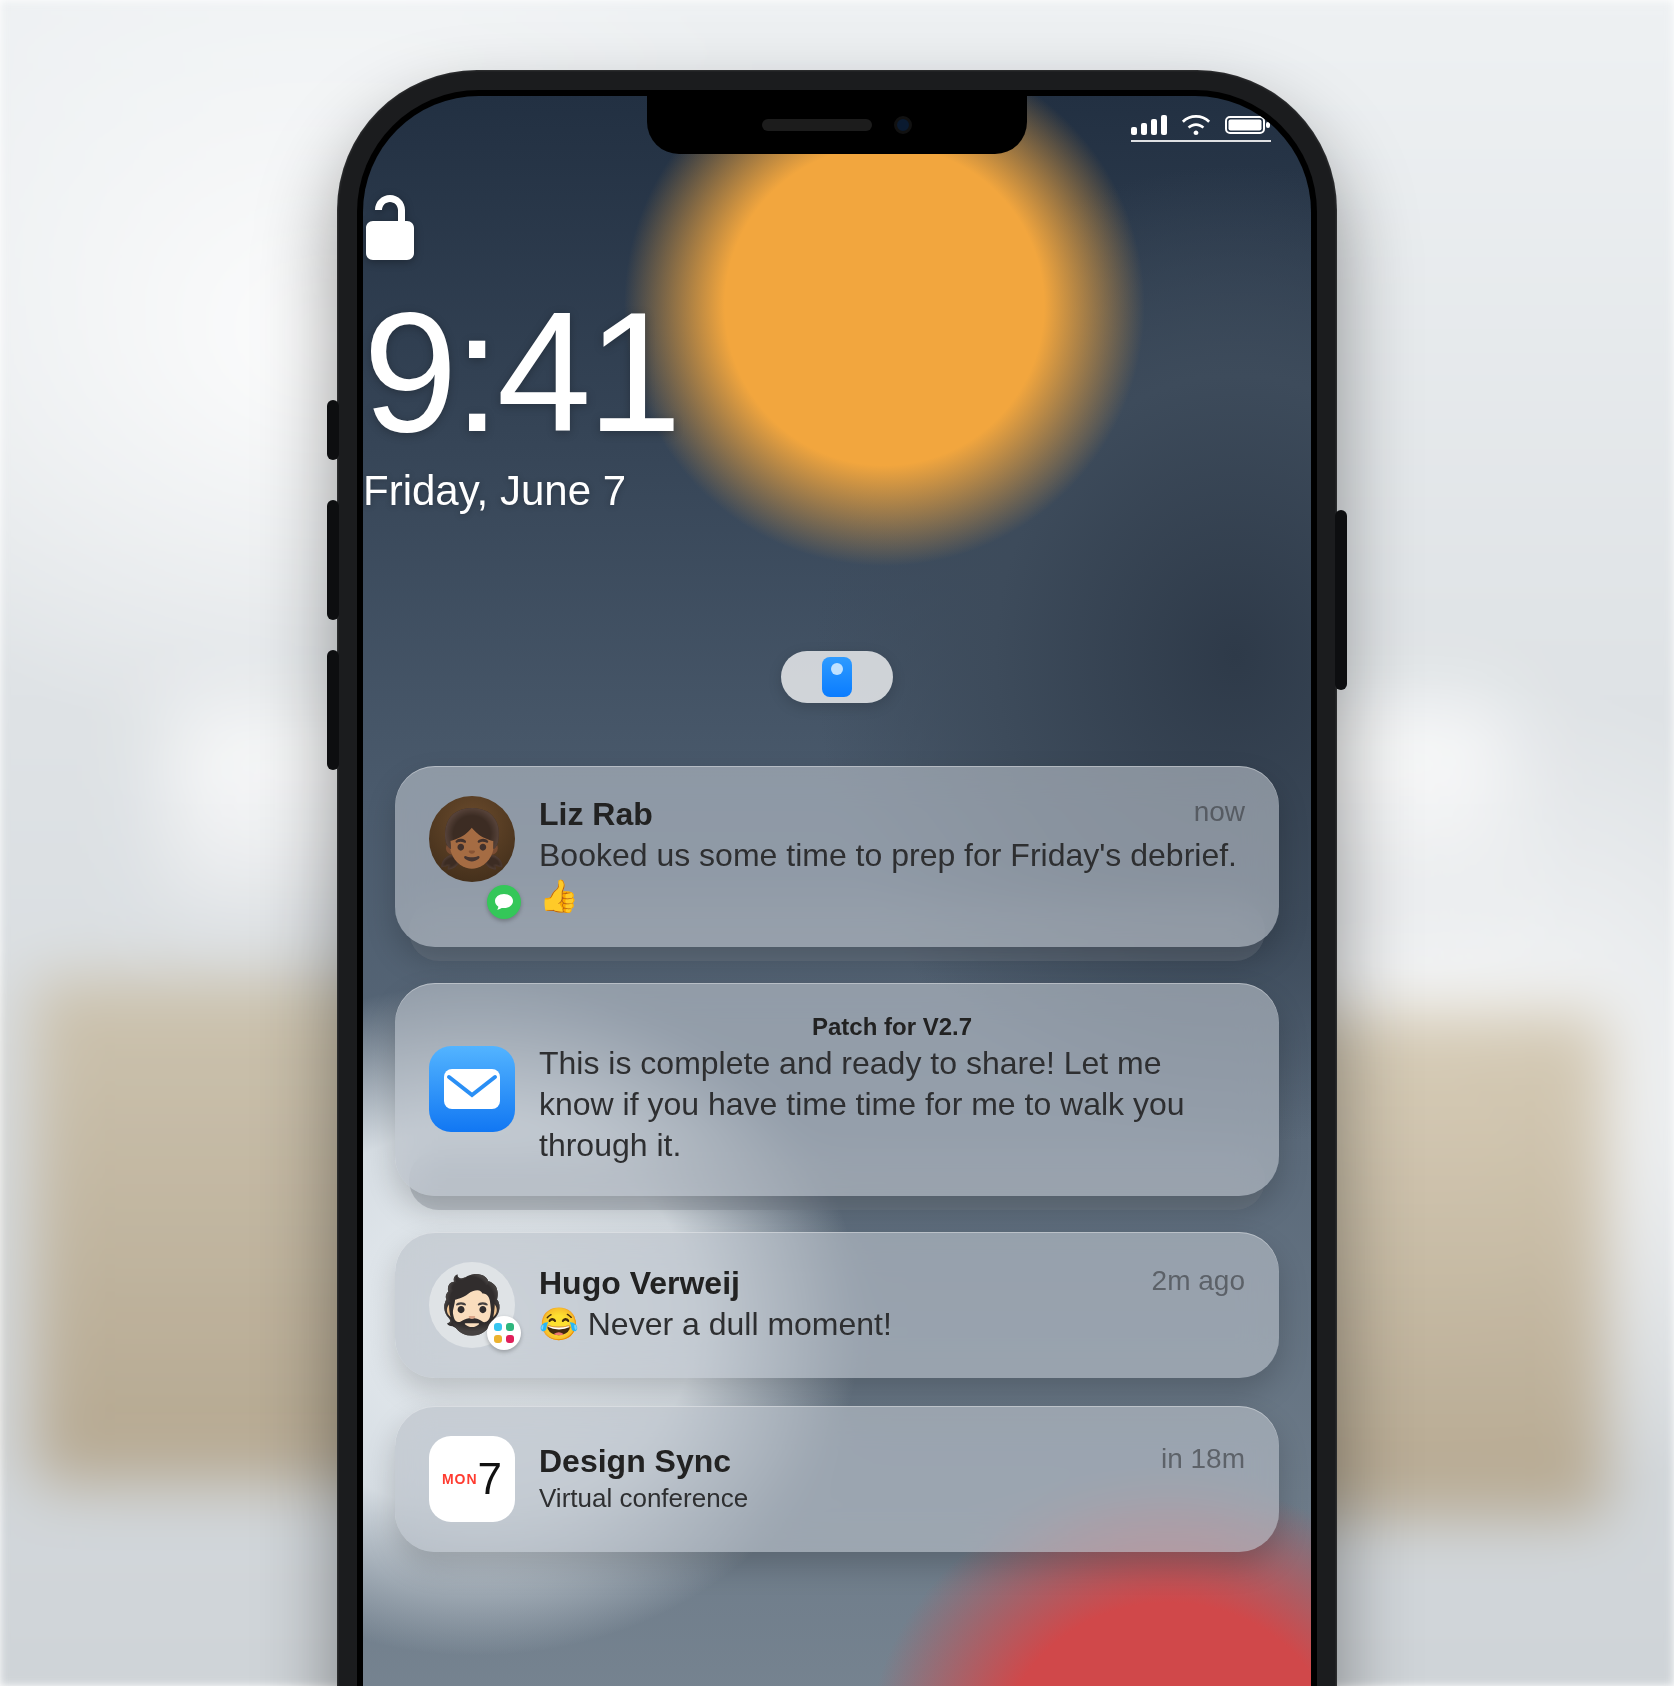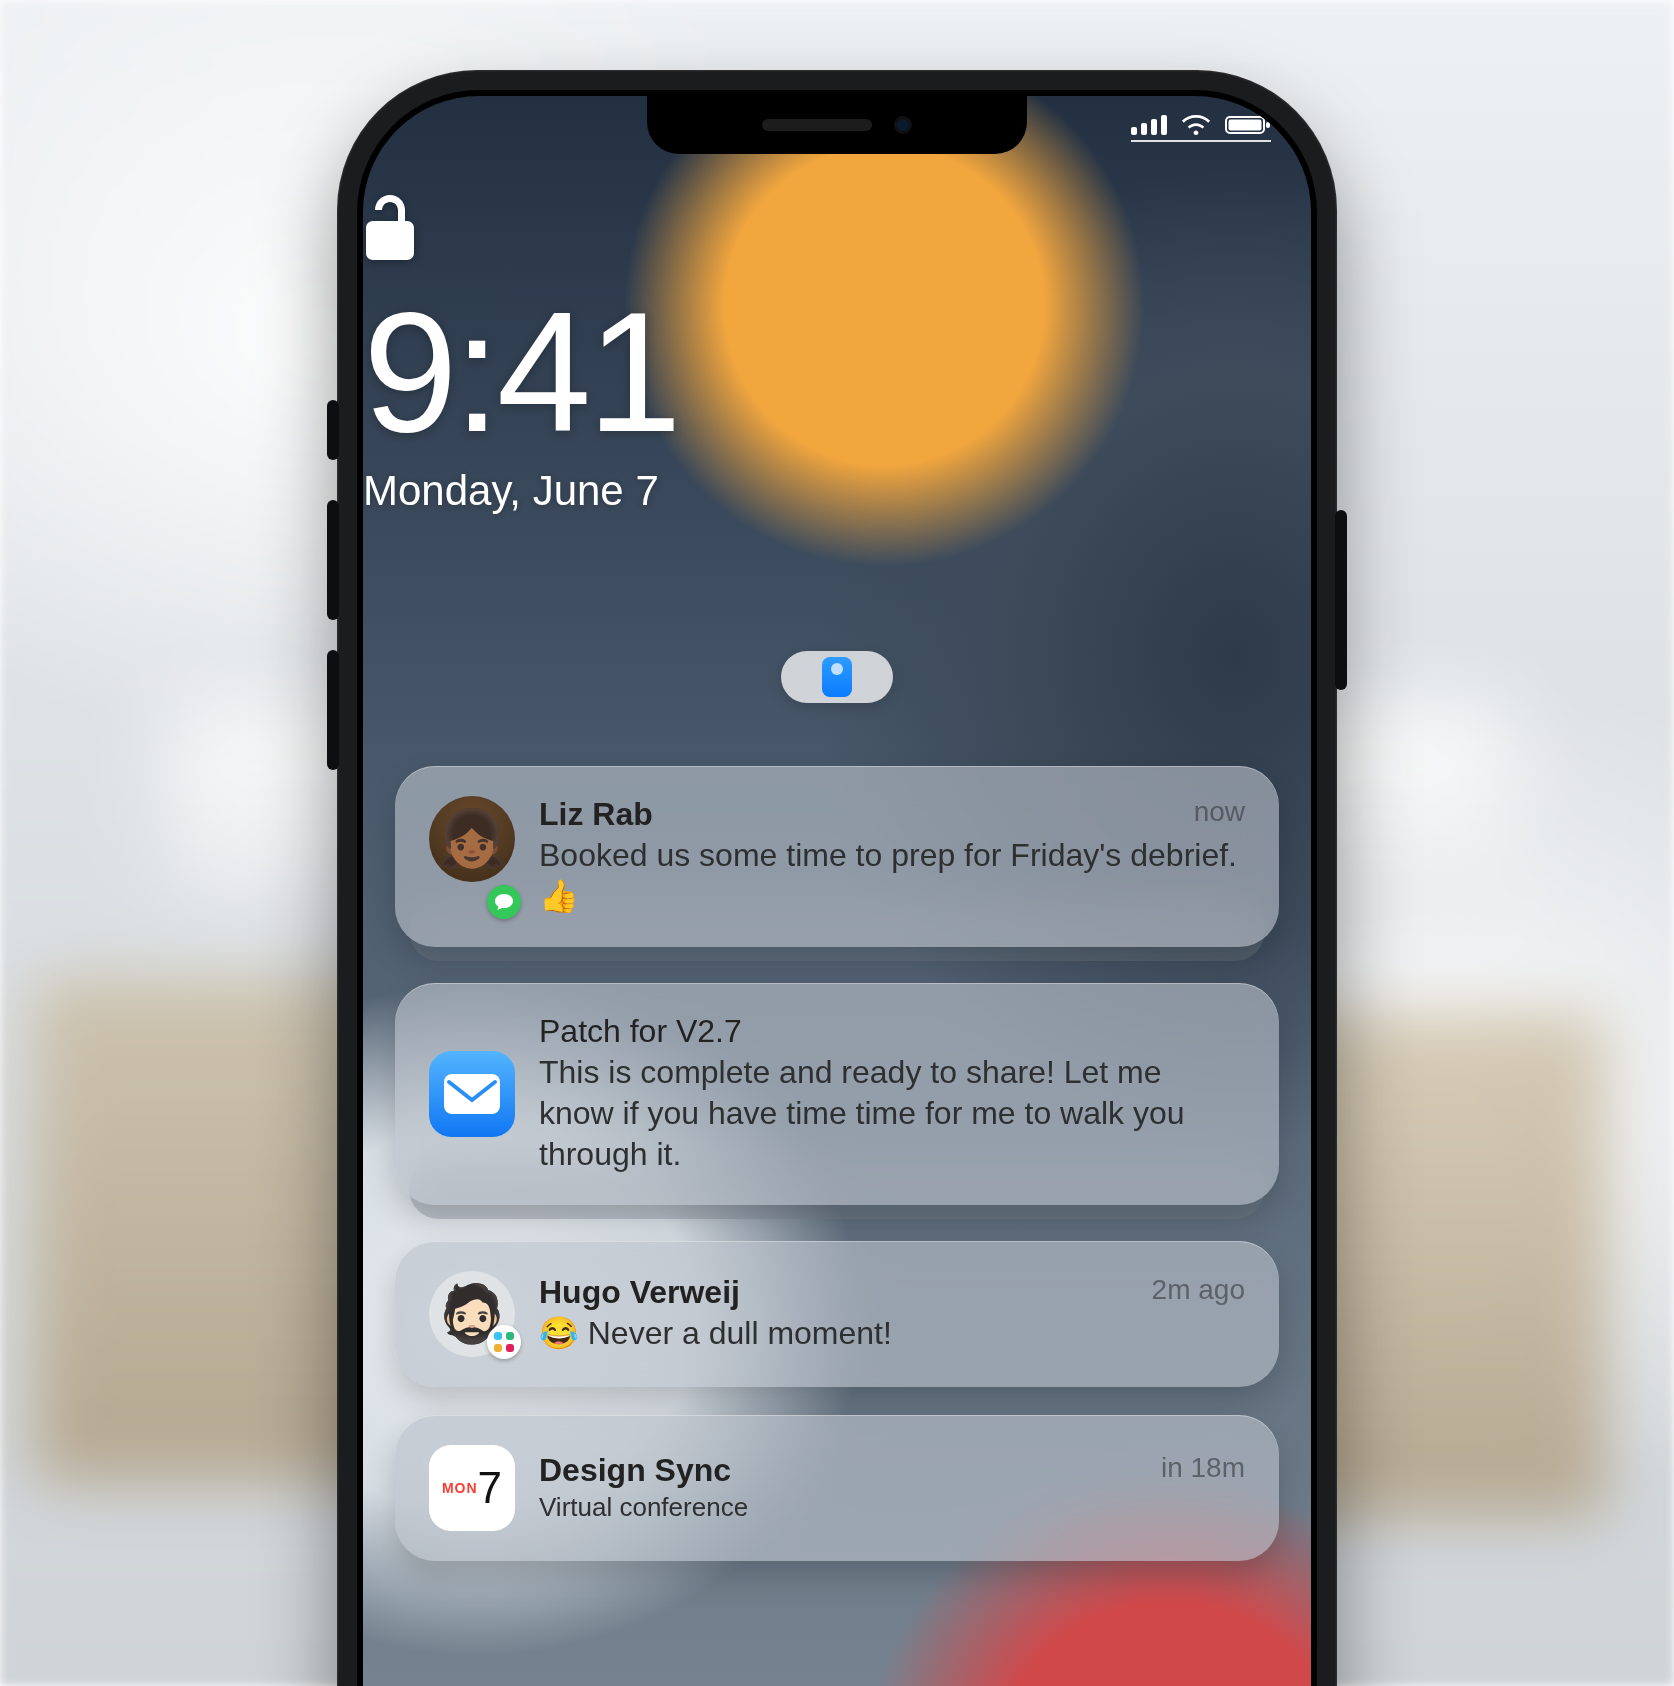--- a/index.html
+++ b/index.html
@@ -121,21 +121,21 @@
   .icon-col.center{align-items:center;}
   .app-icon { width:86px; height:86px; border-radius:22px; display:flex; align-items:center; justify-content:center;}
   .avatar { width:86px; height:86px; border-radius:50%; display:flex; align-items:center; justify-content:center;
     font-size:56px;}
   .badge-small { position:absolute; width:34px; height:34px; border-radius:50%; bottom:-2px; right:-6px;
     display:flex; align-items:center; justify-content:center; font-size:18px;
     box-shadow:0 2px 4px rgba(0,0,0,.25);}
   .body-col { flex:1; min-width:0;}
   .row1 { display:flex; justify-content:space-between; gap:20px;}
   .sender { font-size:32px; font-weight:700; color:#222;}
-  .subject { font-size:32px; font-weight:400; color:#222;}
+  .subject { font-size:24px; font-weight:700; color:#222;text-align:center;}
   .time-tag { font-size:28px; color:rgba(60,63,67,.65); white-space:nowrap;}
   .msg { font-size:32px; color:#2e2f31; line-height:1.28; margin-top:2px;}
   .msg.small{font-size:26px;}
 
   
   .mail-bg { background:linear-gradient(180deg,#53b4ff 0%, #1177f3 100%);}
   
   .cal-bg { background:#fff; flex-direction:row; border-radius:22px;}
   .cal-top { color:#ff3b30; font-size:14px; font-weight:700; letter-spacing:1px;}
   .cal-day { color:#111; font-size:44px; font-weight:500; line-height:1;}
@@ -198,21 +198,21 @@
         <div class="ul"></div>
       </div>
 
       <div class="lock-area">
         <div class="lock-icon">
           <svg width="54" height="74" viewBox="0 0 54 74">
             <path fill="#fff" d="M42 30V19c0-8.3-6.7-15-15-15S12 10.7 12 19h7c0-4.4 3.6-8 8-8s8 3.6 8 8v11H10c-4 0-7 3-7 7v25c0 4 3 7 7 7h34c4 0 7-3 7-7V37c0-4-3-7-7-7h-2z"></path>
           </svg>
         </div>
         <div class="time">9:41</div>
-        <div class="date">Monday, June 7</div>
+        <div class="date">Friday, June 7</div>
       </div>
 
       <div class="focus-pill">
         <div class="focus-inner"></div>
       </div>
 
       <div class="notif-list">
 
         <div class="stack">
           <div class="under"></div>

